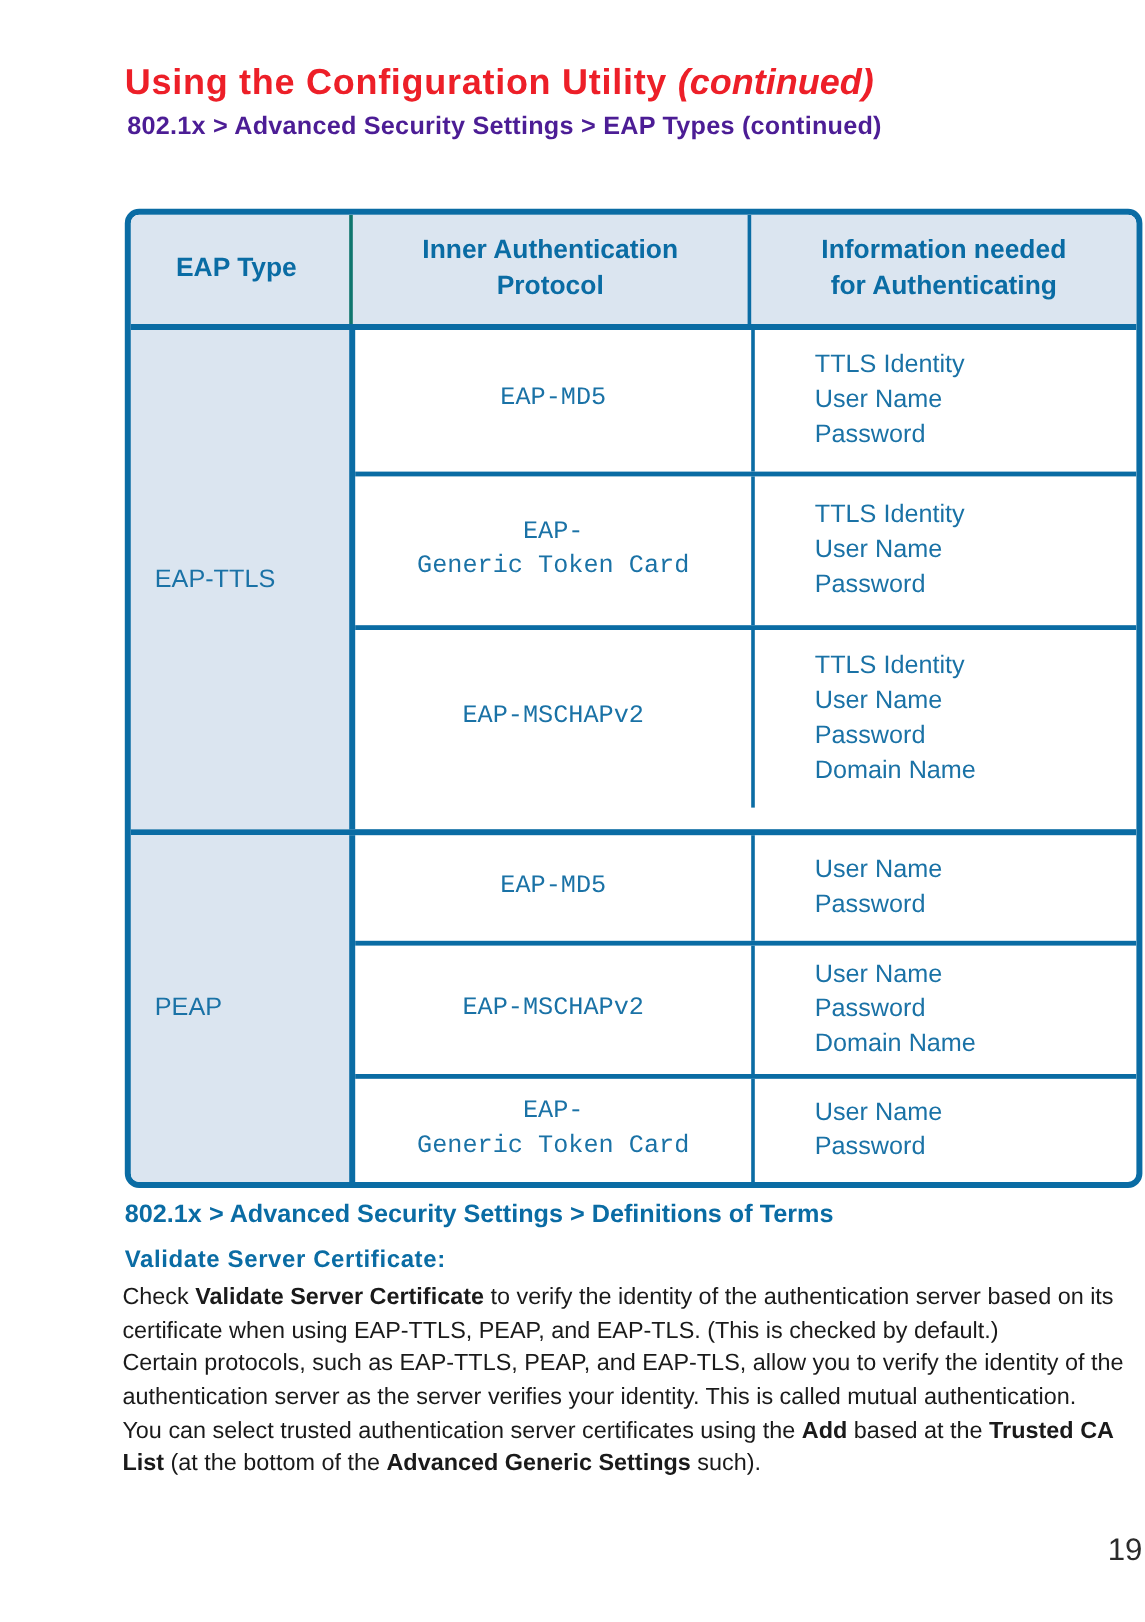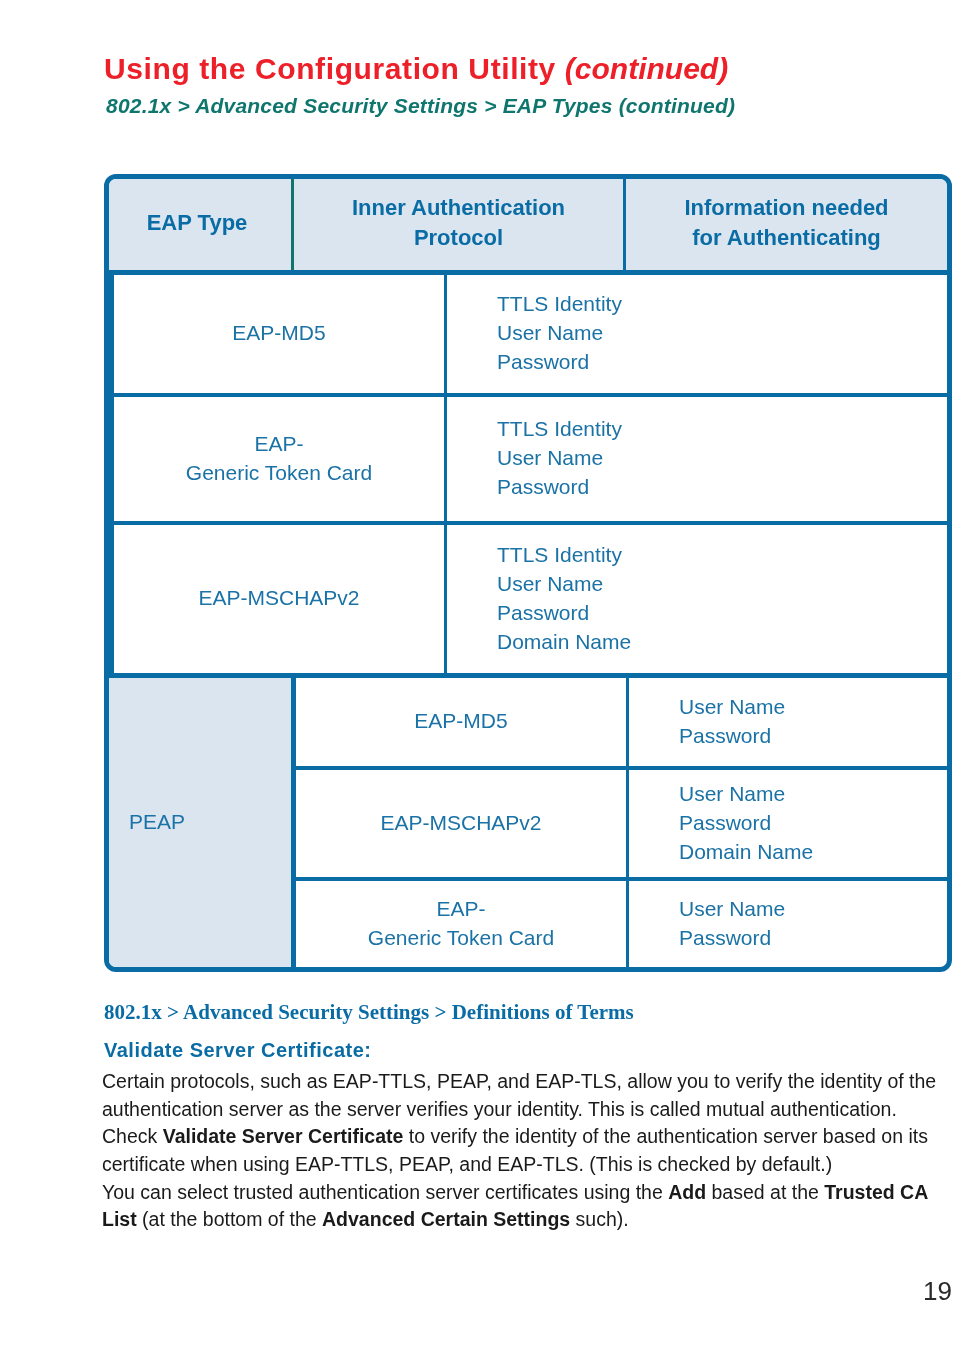--- a/index.html
+++ b/index.html
@@ -37,24 +37,23 @@
   .title-main .cont {
     font-style: italic;
     letter-spacing: 0px;
   }
   .title-sub {
     position: absolute;
     left: 62px;
     top: 94px;
     font-size: 21px;
     font-weight: bold;
-    color: #0f766e;
+    color: #4c1d95;
     letter-spacing: 0.2px;
     white-space: nowrap;
-    font-style: italic;
   }
 
   
   .eap-table {
     position: absolute;
     left: 60px;
     top: 174px;
     width: 848px;
     border: 5px solid #0a6ca4;
     border-radius: 12px;
@@ -133,20 +132,21 @@
     box-sizing: border-box;
     display: flex;
     flex-direction: column;
     justify-content: center;
     align-items: center;
     text-align: right;
     color: #1a72a6;
     font-size: 21px;
     line-height: 1.36;
     padding: 2px 8px;
+    font-family: Liberation Mono, monospace;
   }
   .cell-info {
     flex: 1 1 auto;
     box-sizing: border-box;
     border-left: 3px solid #0a6ca4;
     display: flex;
     flex-direction: column;
     justify-content: center;
     color: #1a72a6;
     font-size: 21px;
@@ -157,21 +157,20 @@
 
   
   .sec-head {
     position: absolute;
     left: 60px;
     top: 1000px;
     font-size: 21px;
     font-weight: bold;
     color: #0a6ca4;
     white-space: nowrap;
-    font-family: Liberation Serif, serif;
   }
   .term-head {
     position: absolute;
     left: 60px;
     top: 1039px;
     font-size: 20px;
     font-weight: bold;
     color: #0a6ca4;
     letter-spacing: 0.5px;
     white-space: nowrap;
@@ -215,20 +214,21 @@
         <span>Inner Authentication</span>
         <span>Protocol</span>
       </div>
       <div class="cell c3">
         <span>Information needed</span>
         <span>for Authenticating</span>
       </div>
     </div>
 
     <div class="group">
+      <div class="group-label c1" style="min-height:416px">EAP-TTLS</div>
       <div class="group-rows">
 
         <div class="trow" style="min-height:118px">
           <div class="cell-proto">
             <span>EAP-MD5</span>
           </div>
           <div class="cell-info">
             <span>TTLS Identity</span>
             <span>User Name</span>
             <span>Password</span>
@@ -301,20 +301,20 @@
       </div>
     </div>
 
   </div>
 
   <div class="sec-head">802.1x &gt; Advanced Security Settings &gt; Definitions of Terms</div>
 
   <div class="term-head">Validate  Server  Certificate:</div>
 
   <div class="body-copy">
+    <p><span>Check </span><b>Validate Server Certificate</b><span> to verify the identity of the authentication server based on its certificate when using EAP-TTLS, PEAP, and EAP-TLS. (This is checked by default.)</span></p>
     <p>Certain protocols, such as EAP-TTLS, PEAP, and EAP-TLS, allow you to verify the identity of the authentication server as the server verifies your identity. This is called mutual authentication.</p>
-    <p><span>Check </span><b>Validate Server Certificate</b><span> to verify the identity of the authentication server based on its certificate when using EAP-TTLS, PEAP, and EAP-TLS. (This is checked by default.)</span></p>
-    <p><span>You can select trusted authentication server certificates using the </span><b>Add</b><span> based at the </span><b>Trusted CA List</b><span> (at the bottom of the </span><b>Advanced Certain Settings</b><span> such).</span></p>
+    <p><span>You can select trusted authentication server certificates using the </span><b>Add</b><span> based at the </span><b>Trusted CA List</b><span> (at the bottom of the </span><b>Advanced Generic Settings</b><span> such).</span></p>
   </div>
 
   <div class="pagenum">19</div>
 
 </div>
 
 </body></html>

